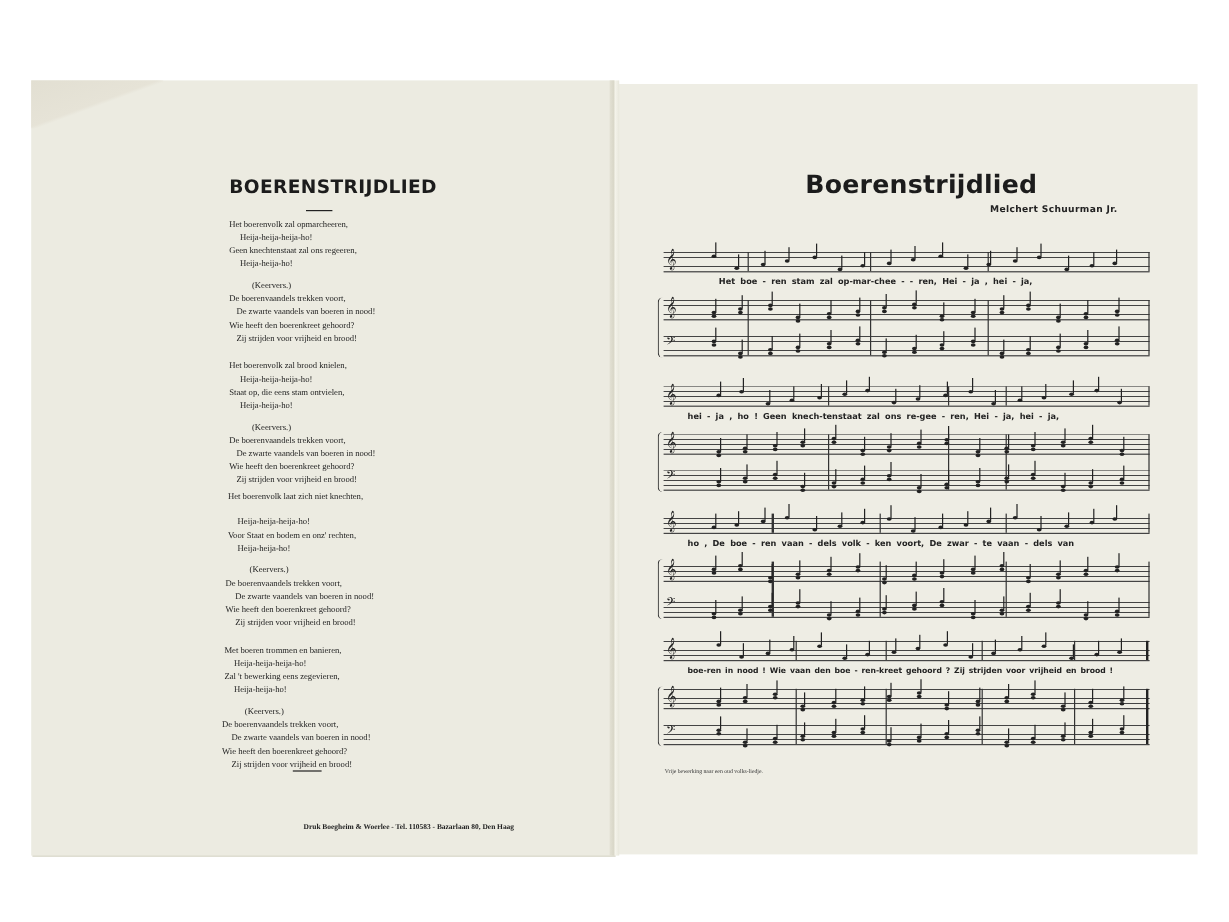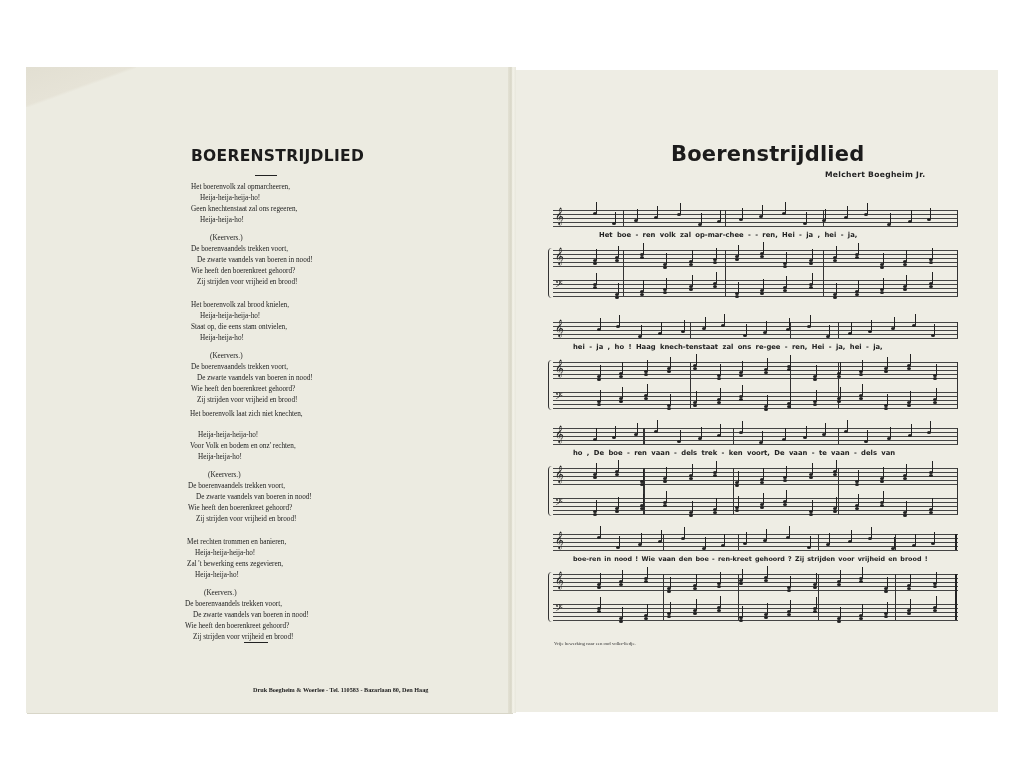--- a/index.html
+++ b/index.html
@@ -65,49 +65,49 @@
   <div class="line" style="left:191px;top:323px">Staat op, die eens stam ontvielen,</div>
   <div class="line" style="left:200px;top:334px">Heija-heija-ho!</div>
   <div class="refrain-label" style="left:210px;top:352px">(Keervers.)</div>
   <div class="line" style="left:191px;top:363px">De boerenvaandels trekken voort,</div>
   <div class="line" style="left:197px;top:374px">De zwarte vaandels van boeren in nood!</div>
   <div class="line" style="left:191px;top:385px">Wie heeft den boerenkreet gehoord?</div>
   <div class="line" style="left:197px;top:396px">Zij strijden voor vrijheid en brood!</div>
 
   <div class="line" style="left:190px;top:410px">Het boerenvolk laat zich niet knechten,</div>
   <div class="line" style="left:198px;top:431px">Heija-heija-heija-ho!</div>
-  <div class="line" style="left:190px;top:442px">Voor Volk en bodem en onz' rechten,</div>
+  <div class="line" style="left:190px;top:442px">Voor Staat en bodem en onz' rechten,</div>
   <div class="line" style="left:198px;top:453px">Heija-heija-ho!</div>
   <div class="refrain-label" style="left:208px;top:471px">(Keervers.)</div>
   <div class="line" style="left:188px;top:482px">De boerenvaandels trekken voort,</div>
   <div class="line" style="left:196px;top:493px">De zwarte vaandels van boeren in nood!</div>
   <div class="line" style="left:188px;top:504px">Wie heeft den boerenkreet gehoord?</div>
   <div class="line" style="left:196px;top:515px">Zij strijden voor vrijheid en brood!</div>
 
-  <div class="line" style="left:187px;top:538px">Met rechten trommen en banieren,</div>
+  <div class="line" style="left:187px;top:538px">Met boeren trommen en banieren,</div>
   <div class="line" style="left:195px;top:549px">Heija-heija-heija-ho!</div>
   <div class="line" style="left:187px;top:560px">Zal 't bewerking eens zegevieren,</div>
   <div class="line" style="left:195px;top:571px">Heija-heija-ho!</div>
   <div class="refrain-label" style="left:204px;top:589px">(Keervers.)</div>
   <div class="line" style="left:185px;top:600px">De boerenvaandels trekken voort,</div>
   <div class="line" style="left:193px;top:611px">De zwarte vaandels van boeren in nood!</div>
   <div class="line" style="left:185px;top:622px">Wie heeft den boerenkreet gehoord?</div>
   <div class="line" style="left:193px;top:633px">Zij strijden voor vrijheid en brood!</div>
 </div>
 <div class="end-rule" style="top:642px"></div>
 
 <div class="printer">Druk Boegheim &amp; Woerlee - Tel. 110583 - Bazarlaan 80, Den Haag</div>
 
 <div class="score-title">Boerenstrijdlied</div>
-<div class="composer">Melchert Boegheim Jr.</div>
+<div class="composer">Melchert Schuurman Jr.</div>
 
 <div class="system" style="top:208px;height:95px">
   <div class="staff" style="top:2px"></div>
   <div class="clef" style="top:1px">𝄞</div>
-  <div class="lyric" style="top:23px">Het  boe - ren volk zal op-mar-chee - - ren,     Hei  -  ja , hei  -  ja,</div>
+  <div class="lyric" style="top:23px">Het  boe - ren stam zal op-mar-chee - - ren,     Hei  -  ja , hei  -  ja,</div>
   <div class="brace" style="top:40px;height:50px"></div>
   <div class="staff" style="top:42px"></div>
   <div class="clef" style="top:41px">𝄞</div>
   <div class="staff" style="top:72px"></div>
   <div class="clef" style="top:71px;font-size:12px">𝄢</div>
   <div class="bar" style="left:70px;top:2px;height:16px"></div>
   <div class="bar" style="left:172px;top:2px;height:16px"></div>
   <div class="bar" style="left:270px;top:2px;height:16px"></div>
   <div class="bar" style="left:70px;top:42px;height:46px"></div>
   <div class="bar" style="left:172px;top:42px;height:46px"></div>
@@ -236,21 +236,21 @@
     <div class="note" style="left: 350px; top: 79.8px;"></div>
     <div class="stem" style="left: 353.4px; top: 66.8px;"></div>
     <div class="note" style="left: 376px; top: 74px;"></div>
     <div class="note" style="left: 376px; top: 77px;"></div>
     <div class="stem" style="left: 379.4px; top: 64px;"></div>
   </div>
 
 <div class="system" style="top:320px;height:95px">
   <div class="staff" style="top:2px"></div>
   <div class="clef" style="top:1px">𝄞</div>
-  <div class="lyric" style="top:23px;left:20px">hei  -  ja ,   ho !   Haag knech-tenstaat zal ons re-gee - ren,  Hei - ja, hei  -  ja,</div>
+  <div class="lyric" style="top:23px;left:20px">hei  -  ja ,   ho !   Geen knech-tenstaat zal ons re-gee - ren,  Hei - ja, hei  -  ja,</div>
   <div class="brace" style="top:40px;height:50px"></div>
   <div class="staff" style="top:42px"></div>
   <div class="clef" style="top:41px">𝄞</div>
   <div class="staff" style="top:72px"></div>
   <div class="clef" style="top:71px;font-size:12px">𝄢</div>
   <div class="bar" style="left:137px;top:2px;height:16px"></div>
   <div class="bar" style="left:237px;top:2px;height:16px"></div>
   <div class="bar" style="left:285px;top:2px;height:16px"></div>
   <div class="bar" style="left:137px;top:42px;height:46px"></div>
   <div class="bar" style="left:237px;top:42px;height:46px"></div>
@@ -379,21 +379,21 @@
     <div class="note" style="left: 354px; top: 84px;"></div>
     <div class="stem" style="left: 357.4px; top: 71px;"></div>
     <div class="note" style="left: 380px; top: 78.2px;"></div>
     <div class="note" style="left: 380px; top: 81.2px;"></div>
     <div class="stem" style="left: 383.4px; top: 68.2px;"></div>
   </div>
 
 <div class="system" style="top:426px;height:95px">
   <div class="staff" style="top:2px"></div>
   <div class="clef" style="top:1px">𝄞</div>
-  <div class="lyric" style="top:23px;left:20px">ho ,       De   boe - ren vaan - dels  trek - ken voort,  De  vaan  -  te vaan - dels   van</div>
+  <div class="lyric" style="top:23px;left:20px">ho ,       De   boe - ren vaan - dels  volk - ken voort,  De  zwar  -  te vaan - dels   van</div>
   <div class="brace" style="top:40px;height:50px"></div>
   <div class="staff" style="top:42px"></div>
   <div class="clef" style="top:41px">𝄞</div>
   <div class="staff" style="top:72px"></div>
   <div class="clef" style="top:71px;font-size:12px">𝄢</div>
   <div class="bar" style="left:90px;top:2px;height:16px;width:2px"></div>
   <div class="bar" style="left:180px;top:2px;height:16px"></div>
   <div class="bar" style="left:285px;top:2px;height:16px"></div>
   <div class="bar" style="left:90px;top:42px;height:46px;width:2px"></div>
   <div class="bar" style="left:180px;top:42px;height:46px"></div>

